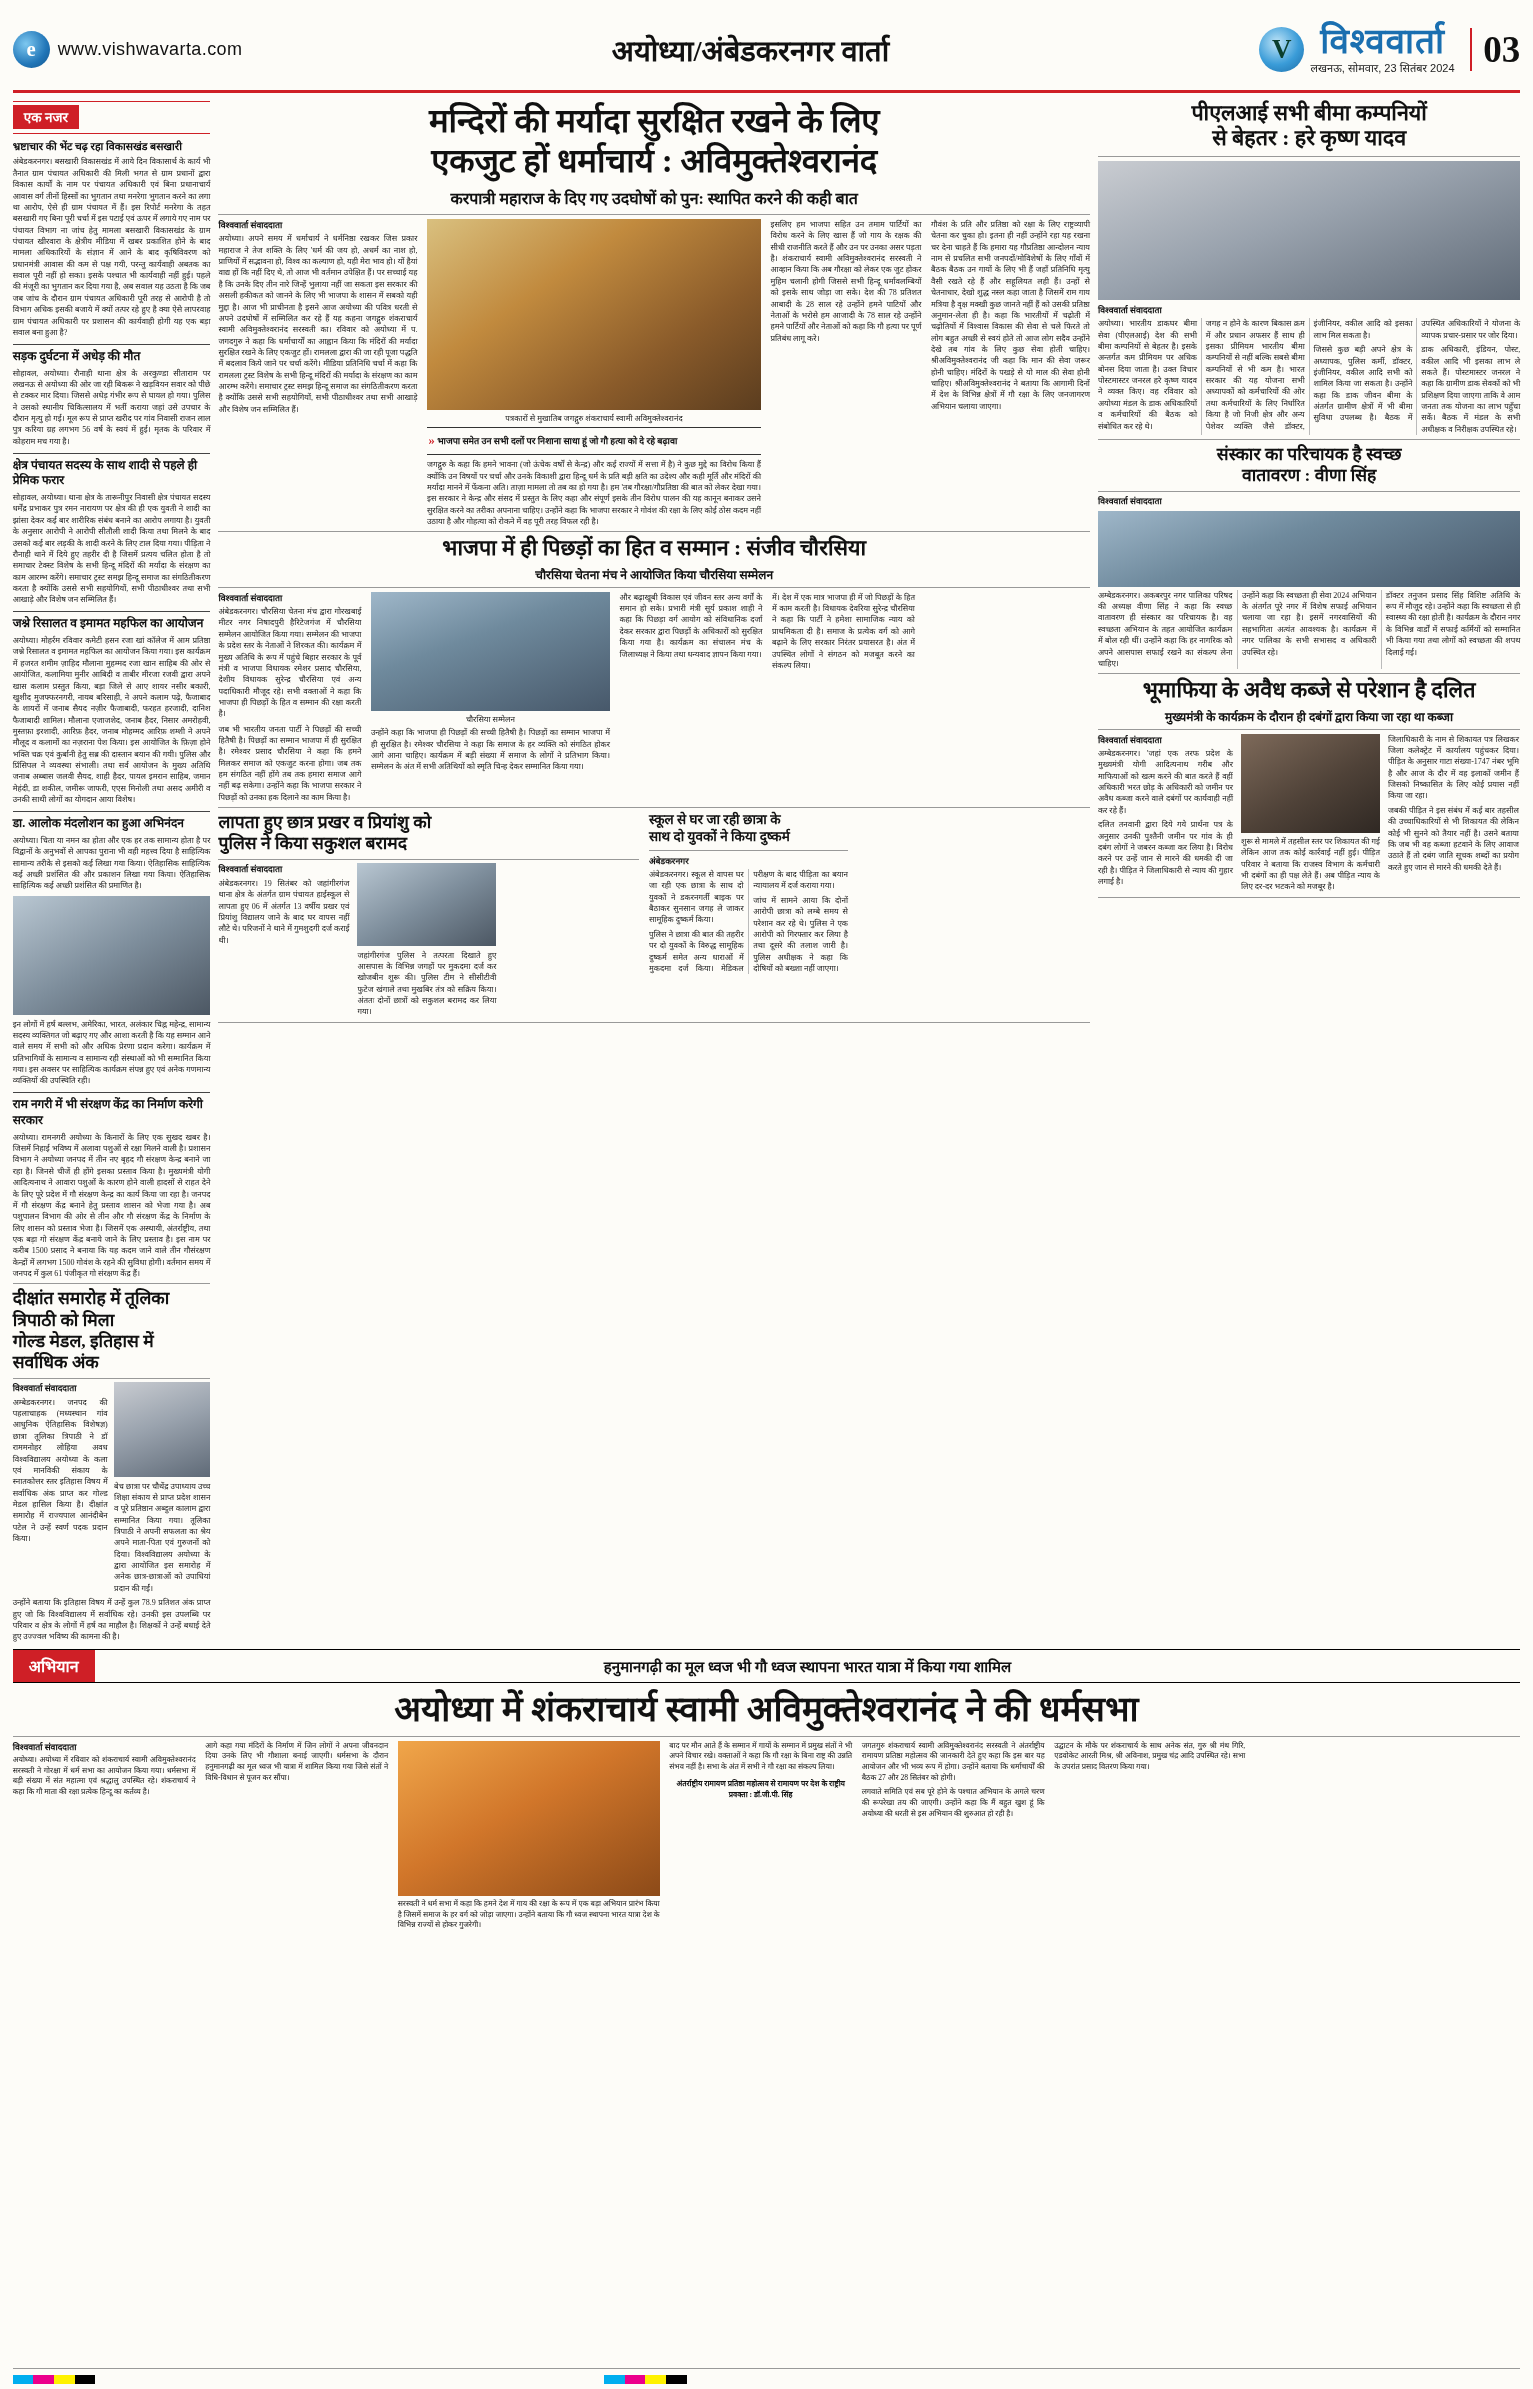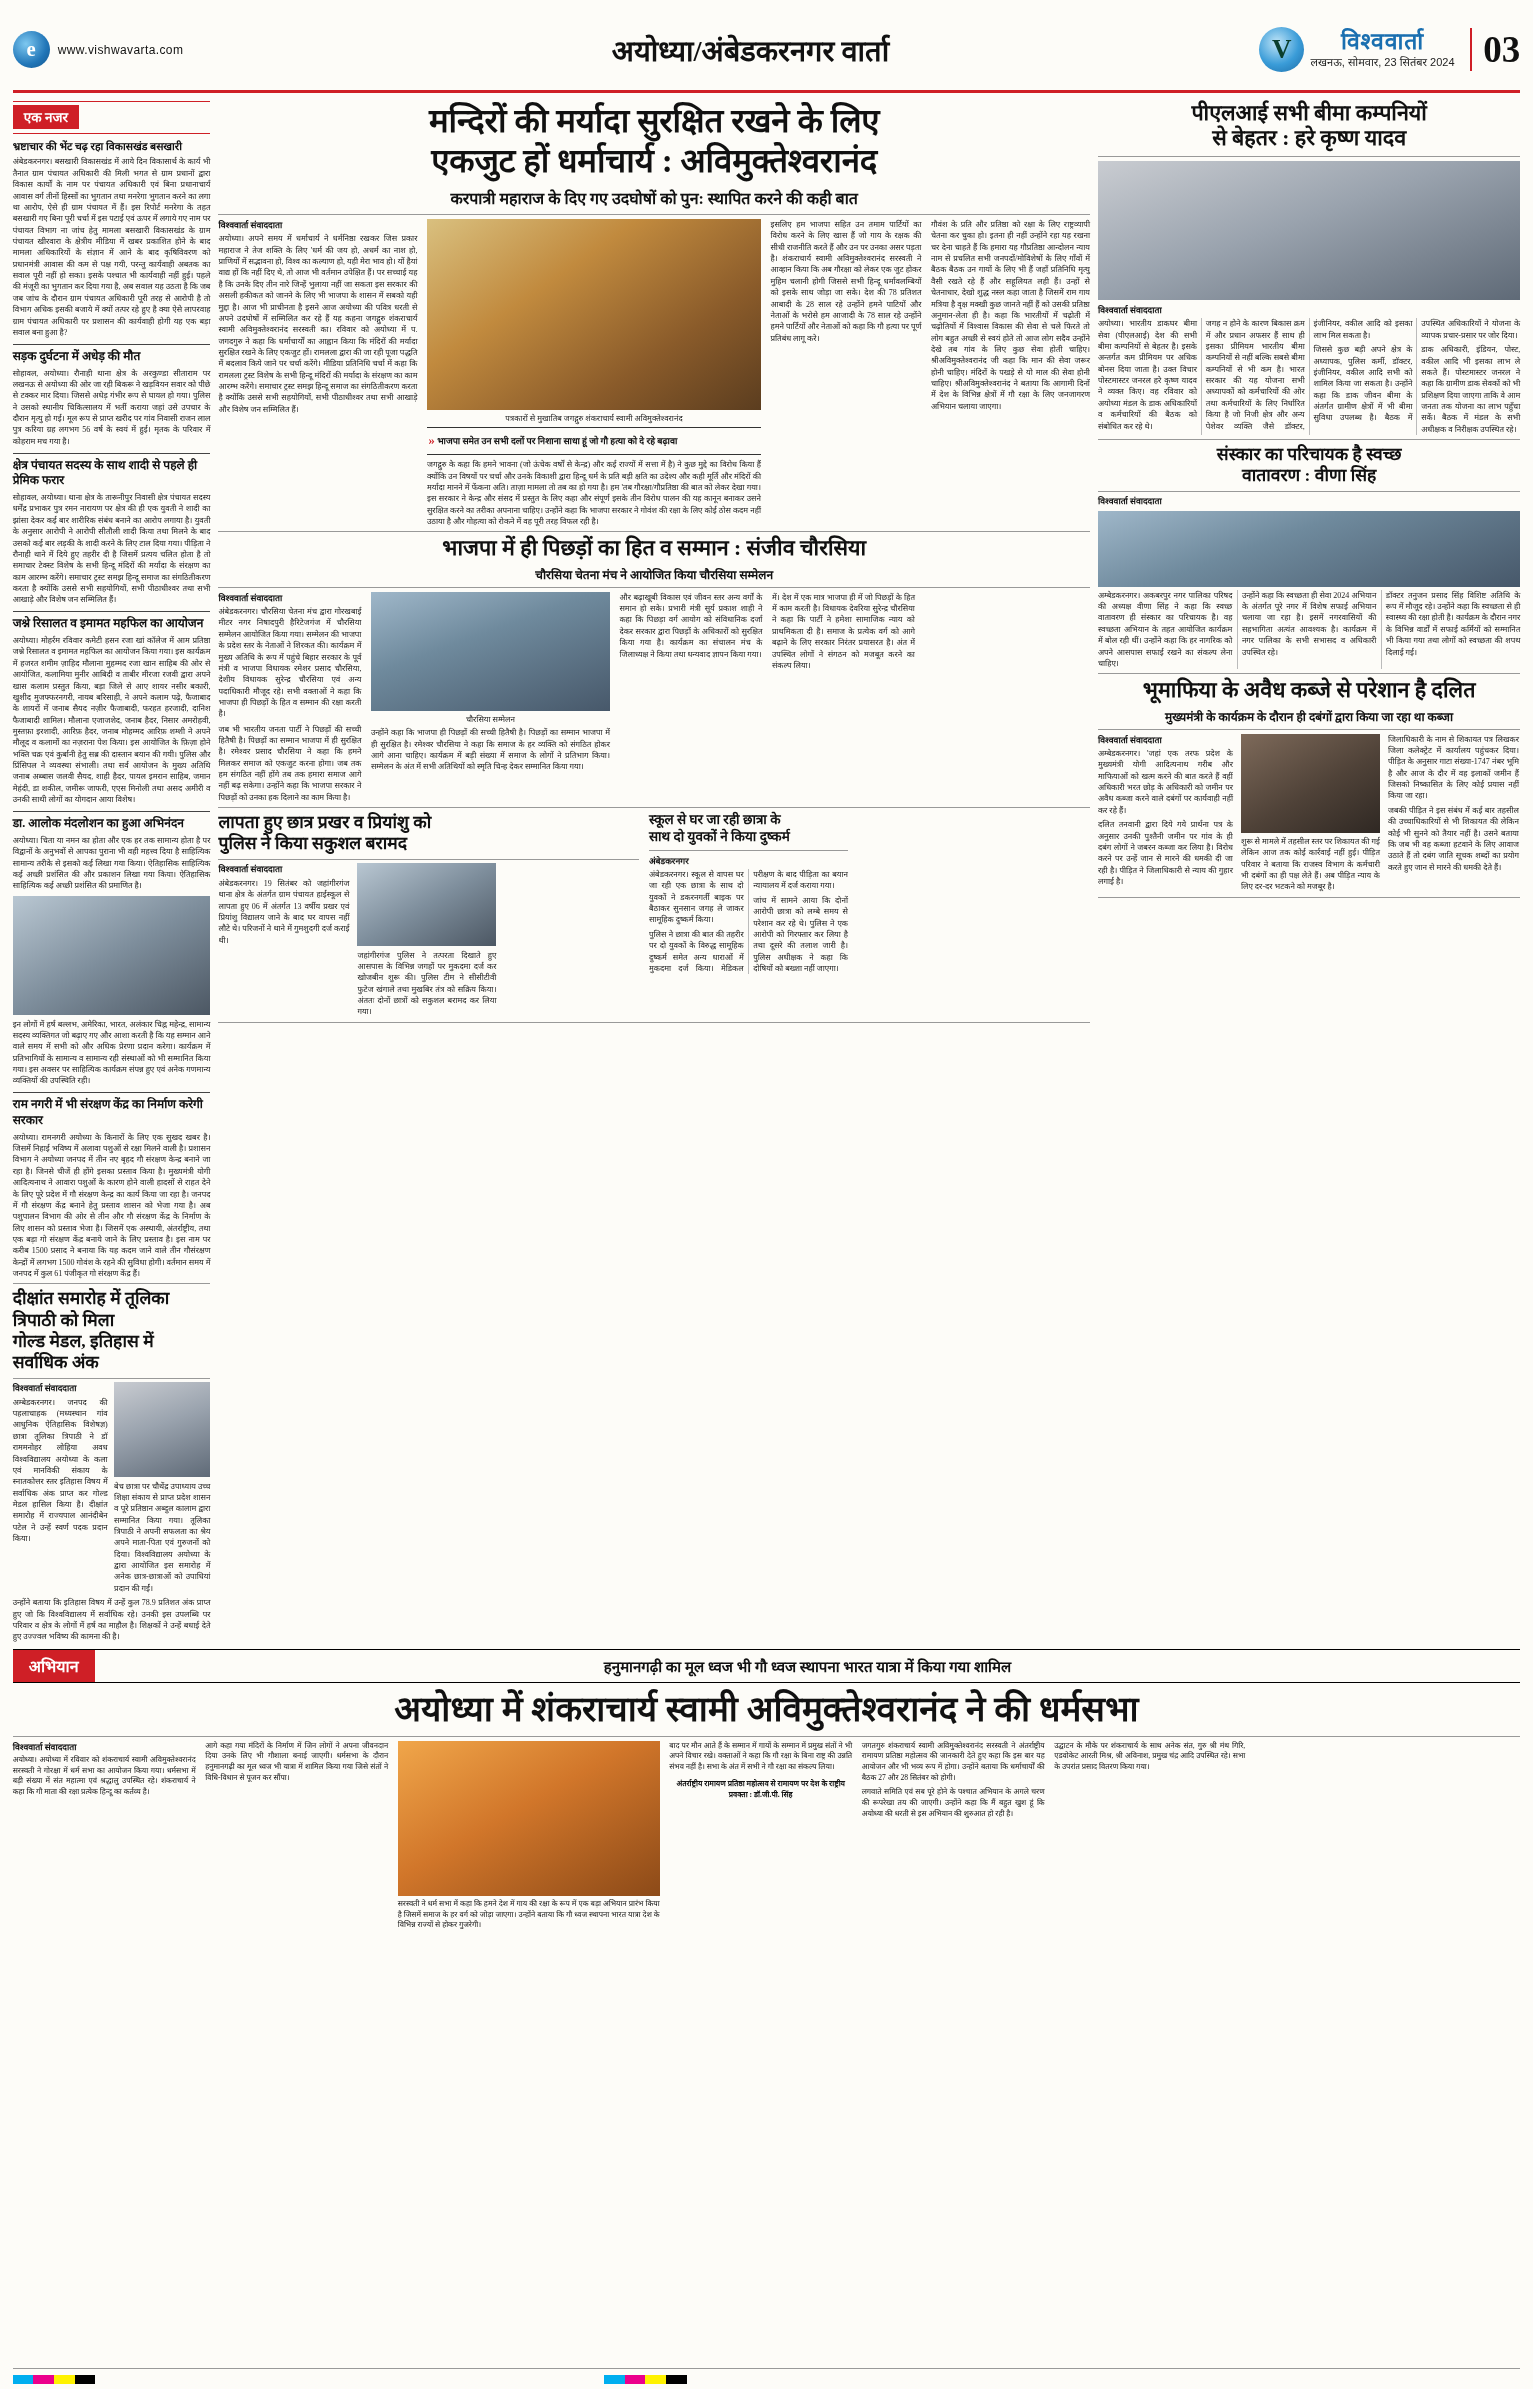--- a/index.html
+++ b/index.html
@@ -13,31 +13,31 @@
   }
   .page { width:1533px; height:2389px; padding:9.5px 12.7px 0 12.7px; position:relative; }
 
   
   .masthead { display:flex; align-items:stretch; height:83px; border-bottom:3.2px solid #cf1f26; }
   .mh-left { width:413px; display:flex; align-items:center; gap:8px; }
   .mh-globe { width:37px; height:37px; border-radius:50%; background:
       radial-gradient(circle at 35% 35%, #7ec8f0 0%, #2176b8 60%, #12538a 100%);
       display:flex; align-items:center; justify-content:center;
       color:#fff; font-size:20.7px; font-weight:bold; font-family:"Liberation Serif", serif; }
-  .mh-url { font-size:12px; letter-spacing:0.4px; color:#111; font-family:"Liberation Sans", sans-serif; }
+  .mh-url { font-size:18px; letter-spacing:0.4px; color:#111; font-family:"Liberation Sans", sans-serif; }
   .mh-center { flex:1; display:flex; align-items:center; justify-content:center; }
   .mh-center .sect { font-size:29px; font-weight:bold; font-family:"Liberation Serif", serif; color:#111; }
   .mh-right { width:445px; display:flex; align-items:center; justify-content:flex-end; gap:11px; }
   .logo-wrap { display:flex; align-items:center; gap:6.4px; }
   .logo-mark { width:45px; height:45px; border-radius:50%;
       background:radial-gradient(circle at 40% 35%, #bfe4f7 0%, #3a9cd8 55%, #1b6aa5 100%);
       display:flex; align-items:center; justify-content:center; }
   .logo-mark span { color:#0b3f2e; font-size:27px; font-weight:bold; font-family:"Liberation Serif", serif; }
   .logo-text { line-height:1.05; text-align:center; }
-  .logo-title { font-size:23px; font-weight:bold; font-family:"Liberation Serif", serif;
+  .logo-title { font-size:35px; font-weight:bold; font-family:"Liberation Serif", serif;
       color:#1a6fb0; letter-spacing:0.8px; }
   .logo-sub { font-size:11px; color:#222; margin-top:2.4px; white-space:nowrap; }
   .pageno { border-left:2.4px solid #cf1f26; padding-left:11px; margin-left:4.8px;
       font-size:37px; font-weight:bold; font-family:"Liberation Serif", serif; }
 
   
   .body-grid { display:flex; gap:8px; margin-top:8px; }
   .col { }
   .col-a { width:199px; }
   .col-main { width:875px; }

